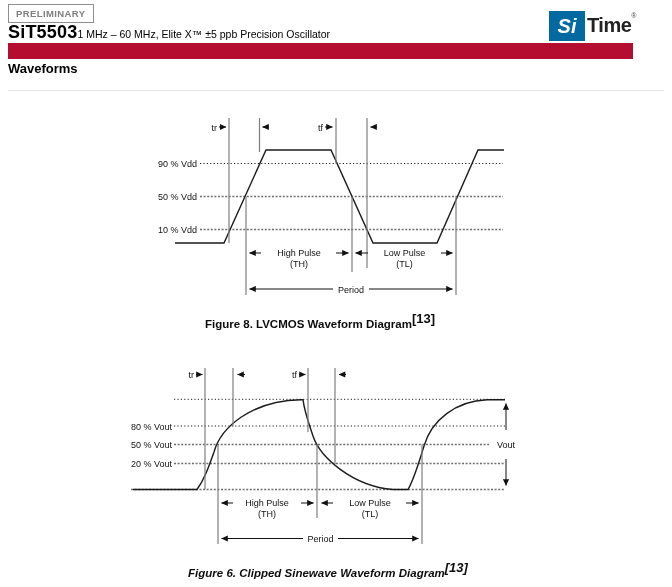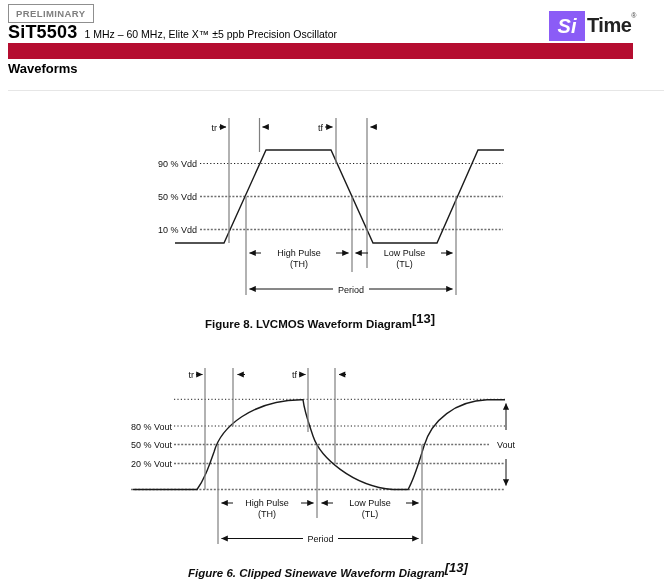--- a/index.html
+++ b/index.html
@@ -3,23 +3,23 @@
 <meta charset="utf-8">
 <style>
   html,body{margin:0;padding:0;background:#fff;}
   .page{position:relative;width:672px;height:587px;background:#ffffff;overflow:hidden;
         font-family:"Liberation Sans",sans-serif;color:#111;}
   .abs{position:absolute;}
   .prelim{left:8px;top:4px;border:1px solid #8f8f8f;color:#7f7f7f;font-size:9.5px;
           letter-spacing:.4px;padding:3px 7px 3px 7px;background:#fff;font-weight:bold;}
   .titlerow{left:8px;top:22px;display:flex;align-items:baseline;white-space:nowrap;}
   .part{font-size:18px;font-weight:bold;letter-spacing:.2px;color:#000;}
-  .subtitle{font-size:10.5px;margin-left:7px;color:#000;}
+  .subtitle{font-size:10.5px;color:#000;}
   .logo{left:549px;top:11px;display:flex;align-items:flex-start;}
-  .logo-si{width:36px;height:30px;background:#8b5cf6;color:#fff;display:flex;align-items:center;
+  .logo-si{width:36px;height:30px;background:#0369a1;color:#fff;display:flex;align-items:center;
            justify-content:center;font-size:20px;font-weight:bold;font-style:italic;}
   .logo-time{font-size:20px;font-weight:bold;color:#222;line-height:29px;margin-left:2px;letter-spacing:-0.5px;}
   .logo-reg{font-size:7px;color:#444;margin-top:1px;}
   .redbar{left:8px;top:43px;width:625px;height:16px;background:#b50d30;}
   .section{left:8px;top:61px;font-size:13px;font-weight:bold;color:#000;}
   .hairline{left:8px;top:90px;width:656px;height:1px;background:#e6e6e6;}
   .fig{left:0;position:absolute;}
   .caption{font-size:11.5px;font-weight:bold;text-align:center;color:#0d0d0d;}
   .caption sup{font-size:13px;}
   .cap5{left:140px;top:311px;width:360px;}

